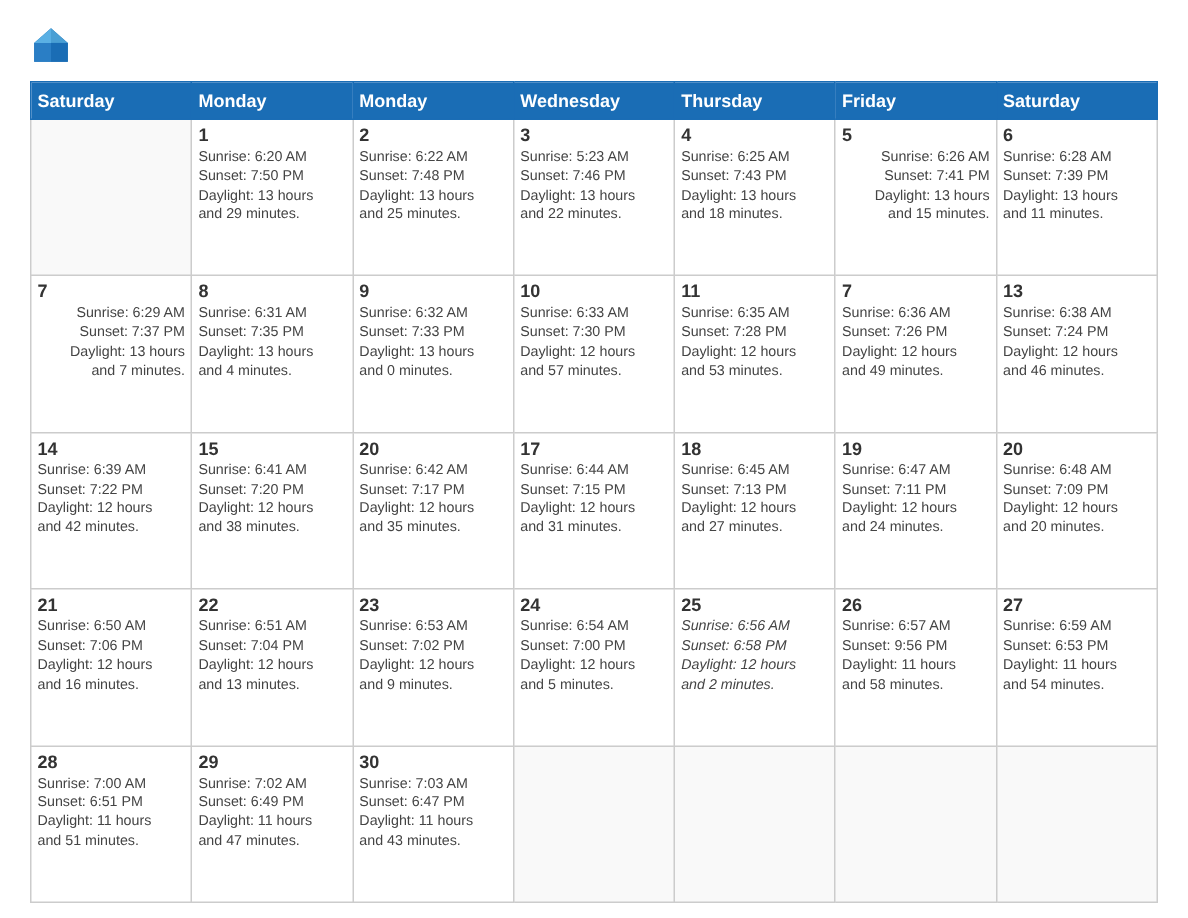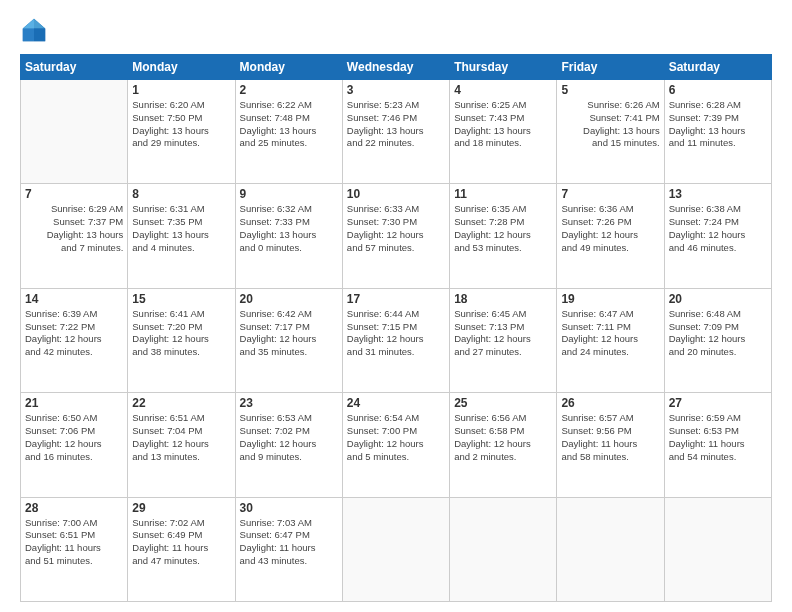--- a/index.html
+++ b/index.html
@@ -306,21 +306,21 @@
           </td>
           <td>
             <div class="day-num">24</div>
             <div class="cell-info" style="white-space: pre-line;">Sunrise: 6:54 AM
 Sunset: 7:00 PM
 Daylight: 12 hours
 and 5 minutes.</div>
           </td>
           <td>
             <div class="day-num">25</div>
-            <div class="cell-info" style="white-space: pre-line;">Sunrise: 6:56 AM
+            <div class="cell-info" style="white-space: pre-line; font-style: italic;">Sunrise: 6:56 AM
 Sunset: 6:58 PM
 Daylight: 12 hours
 and 2 minutes.</div>
           </td>
           <td>
             <div class="day-num">26</div>
             <div class="cell-info" style="white-space: pre-line;">Sunrise: 6:57 AM
 Sunset: 9:56 PM
 Daylight: 11 hours
 and 58 minutes.</div>

